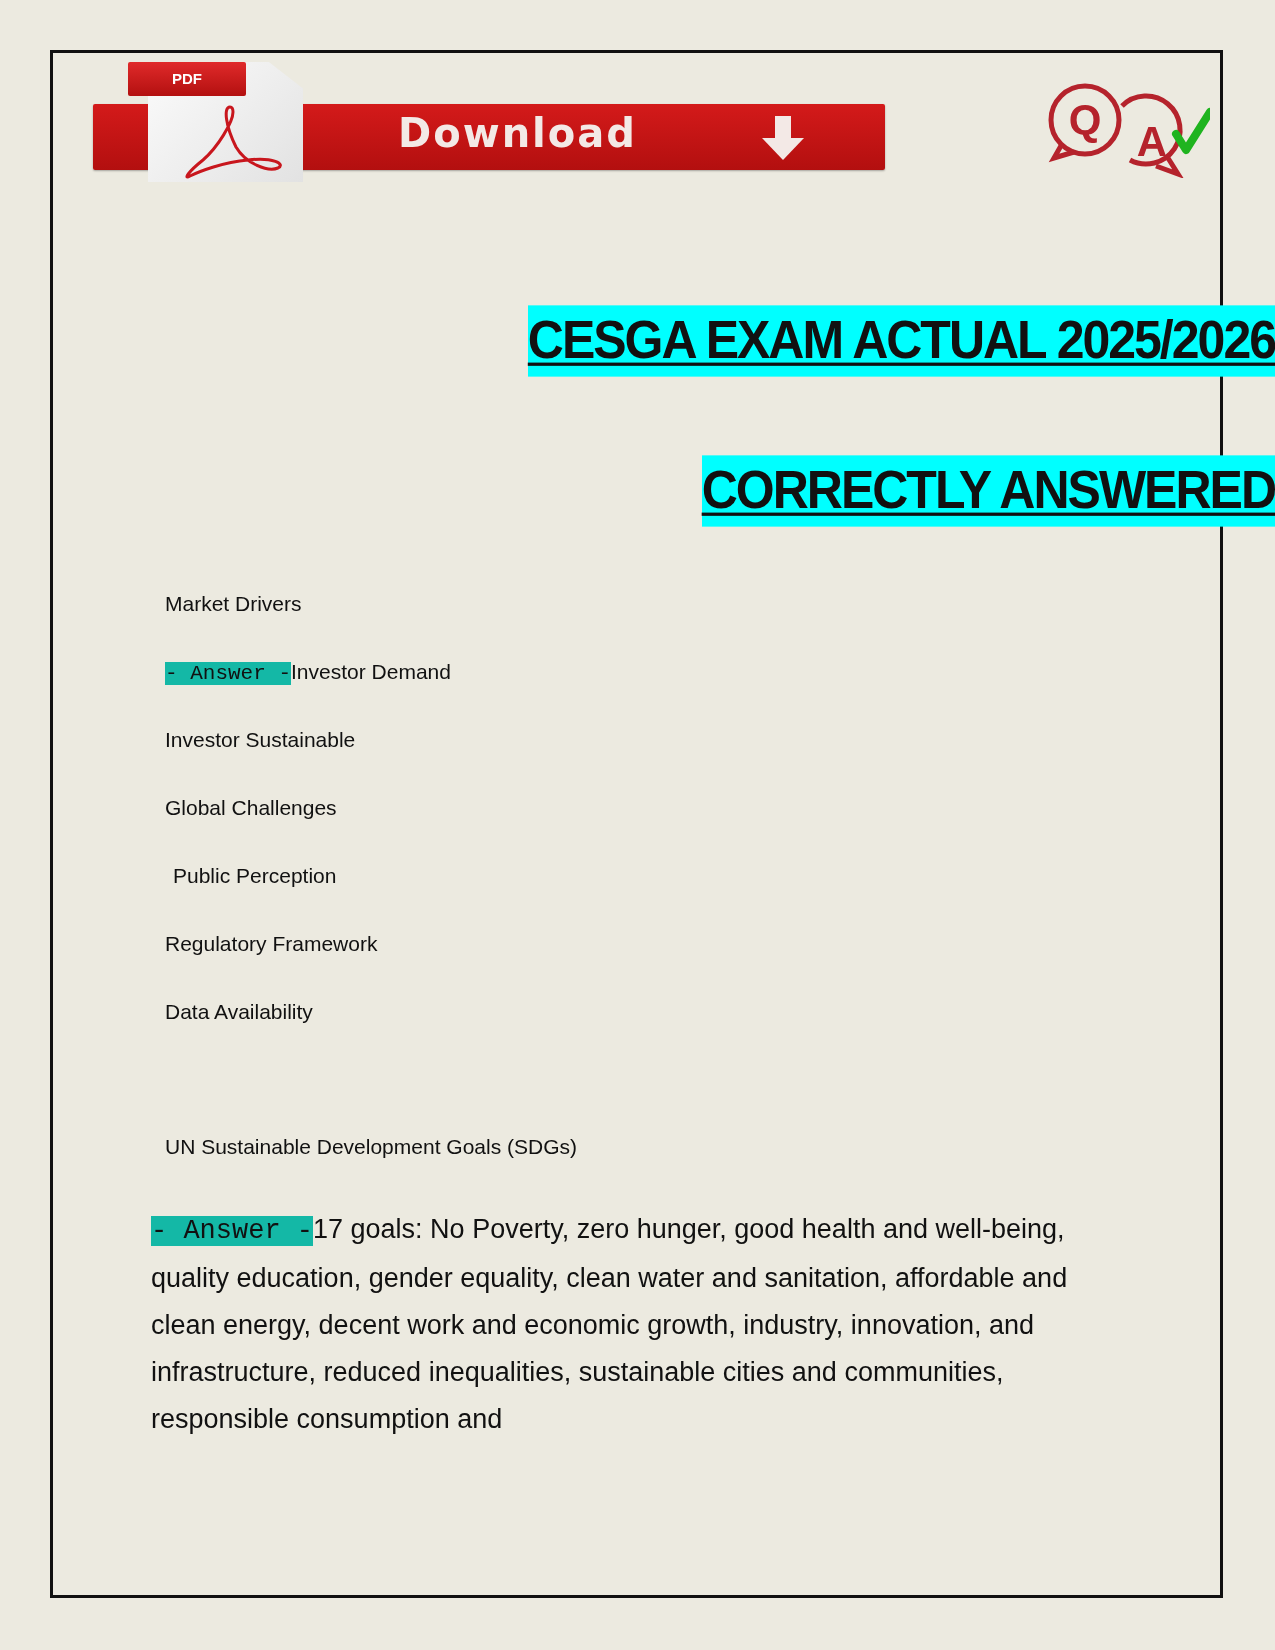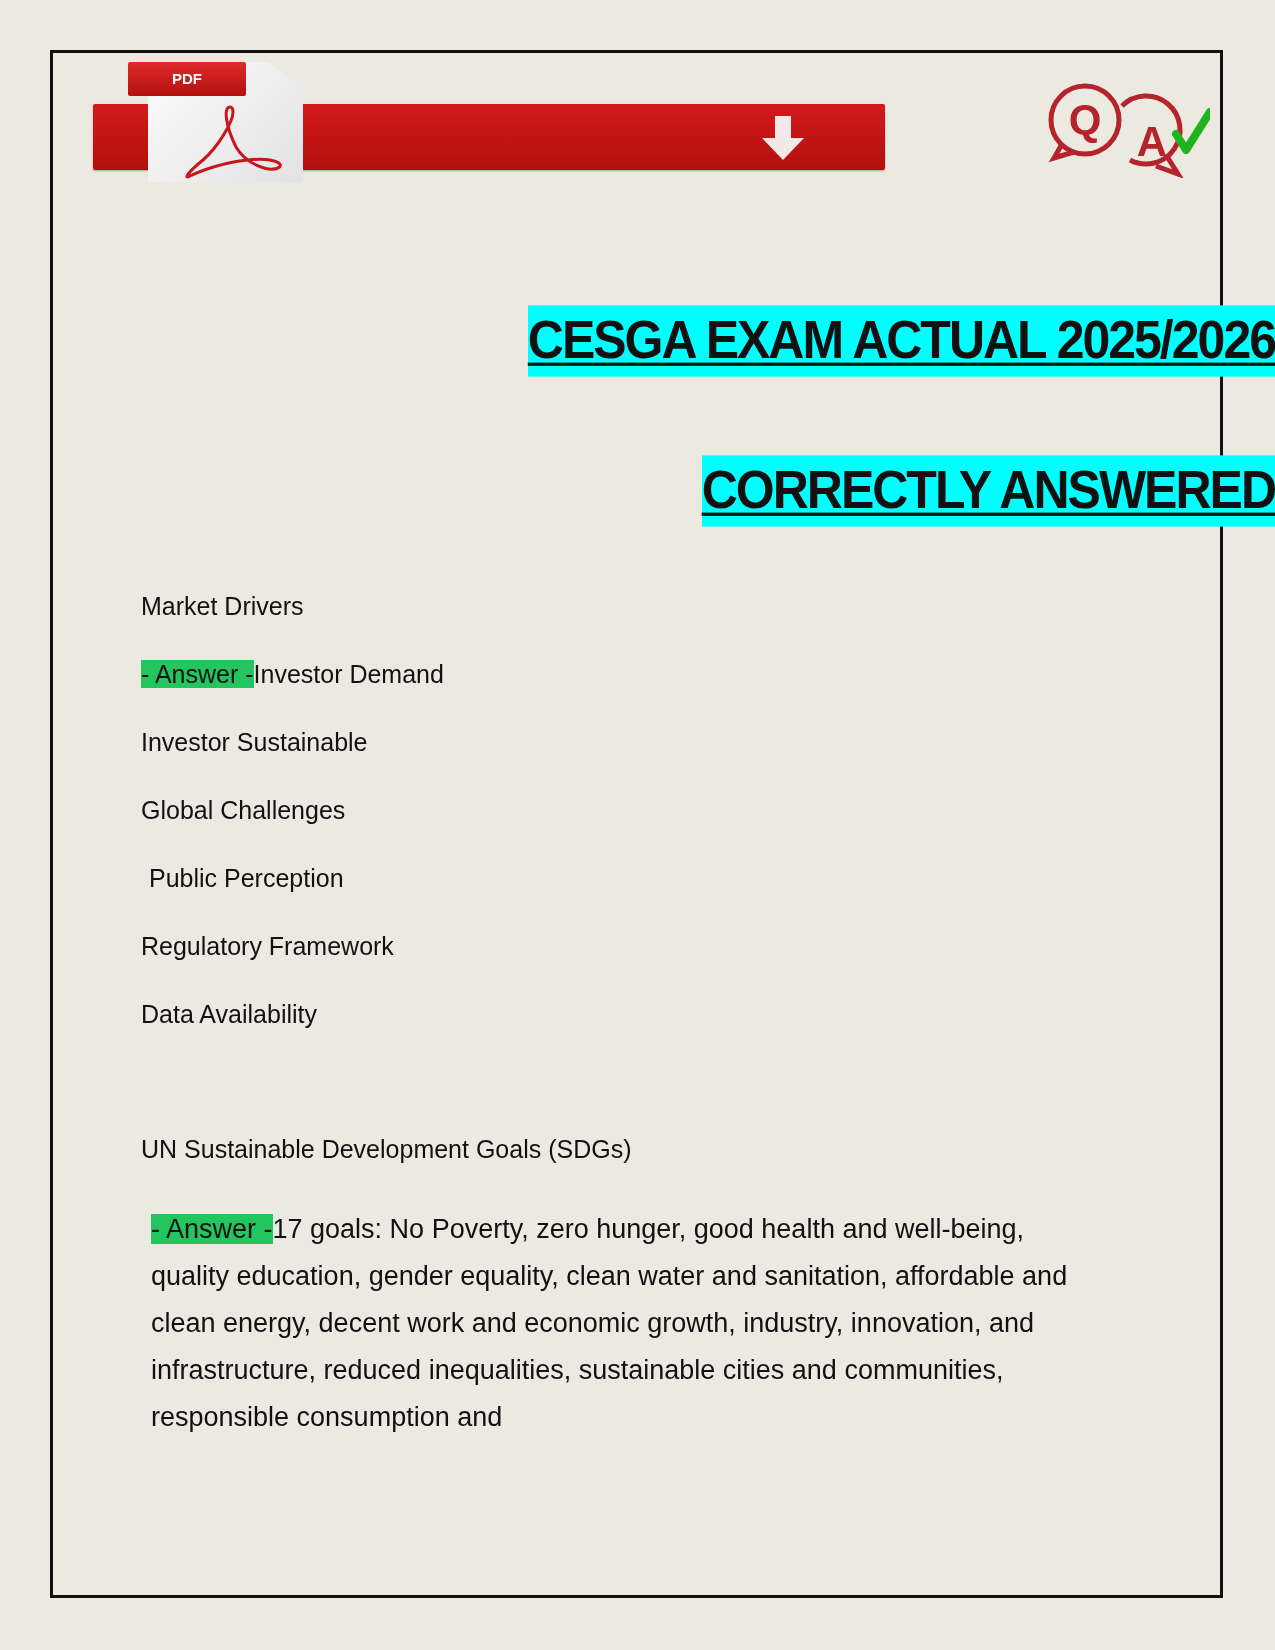--- a/index.html
+++ b/index.html
@@ -36,36 +36,37 @@
   }
   .pdf-acrobat { position:absolute; left:85px; top:40px; }
   .qa-logo { position:absolute; left:1040px; top:78px; }
   .title-block { position:absolute; left:0; width:1275px; text-align:right; }
   .title-line {
     display:inline-block; background:#00ffff; font-weight:bold; font-size:50px;
     letter-spacing:-2px; text-decoration:underline; text-decoration-thickness:3px;
     text-underline-offset:4px; padding:4px 0 6px; line-height:56px;
     transform:scaleY(1.08);
   }
-  .p { position:absolute; left:141px; font-size:25px; white-space:nowrap; }
-  .hl { background:#22c55e; }
+  .p { position:absolute; left:165px; font-size:21px; white-space:nowrap; }
+  .hl { background:#14b8a6;font-family:Liberation Mono, monospace; }
   .para { position:absolute; left:151px; top:1198px; width:940px; font-size:27px; line-height:47px;margin-top:8px; }
 </style>
 </head>
 <body>
 
 <div class="frame"></div>
 
 <div class="banner">
   <div class="banner-bar"></div>
   <div class="pdf-page"></div>
   <div class="pdf-tab">PDF</div>
   <svg class="pdf-acrobat" width="110" height="80" viewBox="0 0 110 80">
     <path d="M52 5 C45 5 48 25 58 45 C68 62 90 70 100 66 C108 62 95 55 70 58 C45 60 20 70 12 74 C5 78 10 70 25 58 C40 45 55 20 55 10 C55 5 53 5 52 5 Z" fill="none" stroke="#c8161d" stroke-width="3"></path>
   </svg>
+  <div class="banner-text">Download</div>
   <svg class="dl-arrow" width="50" height="50" viewBox="0 0 50 50">
     <rect x="17" y="2" width="16" height="24" fill="#f3e9e6"></rect>
     <polygon points="4,24 46,24 25,46" fill="#f3e9e6"></polygon>
   </svg>
 </div>
 
 <svg class="qa-logo" width="170" height="100" viewBox="0 0 170 100">
   <circle cx="45" cy="42" r="34" fill="none" stroke="#b5232c" stroke-width="5"></circle>
   <path d="M22 66 L14 80 L34 74" fill="none" stroke="#b5232c" stroke-width="5"></path>
   <text x="45" y="56" text-anchor="middle" font-family="Liberation Sans, sans-serif" font-weight="bold" font-size="42" fill="#b5232c">Q</text>

